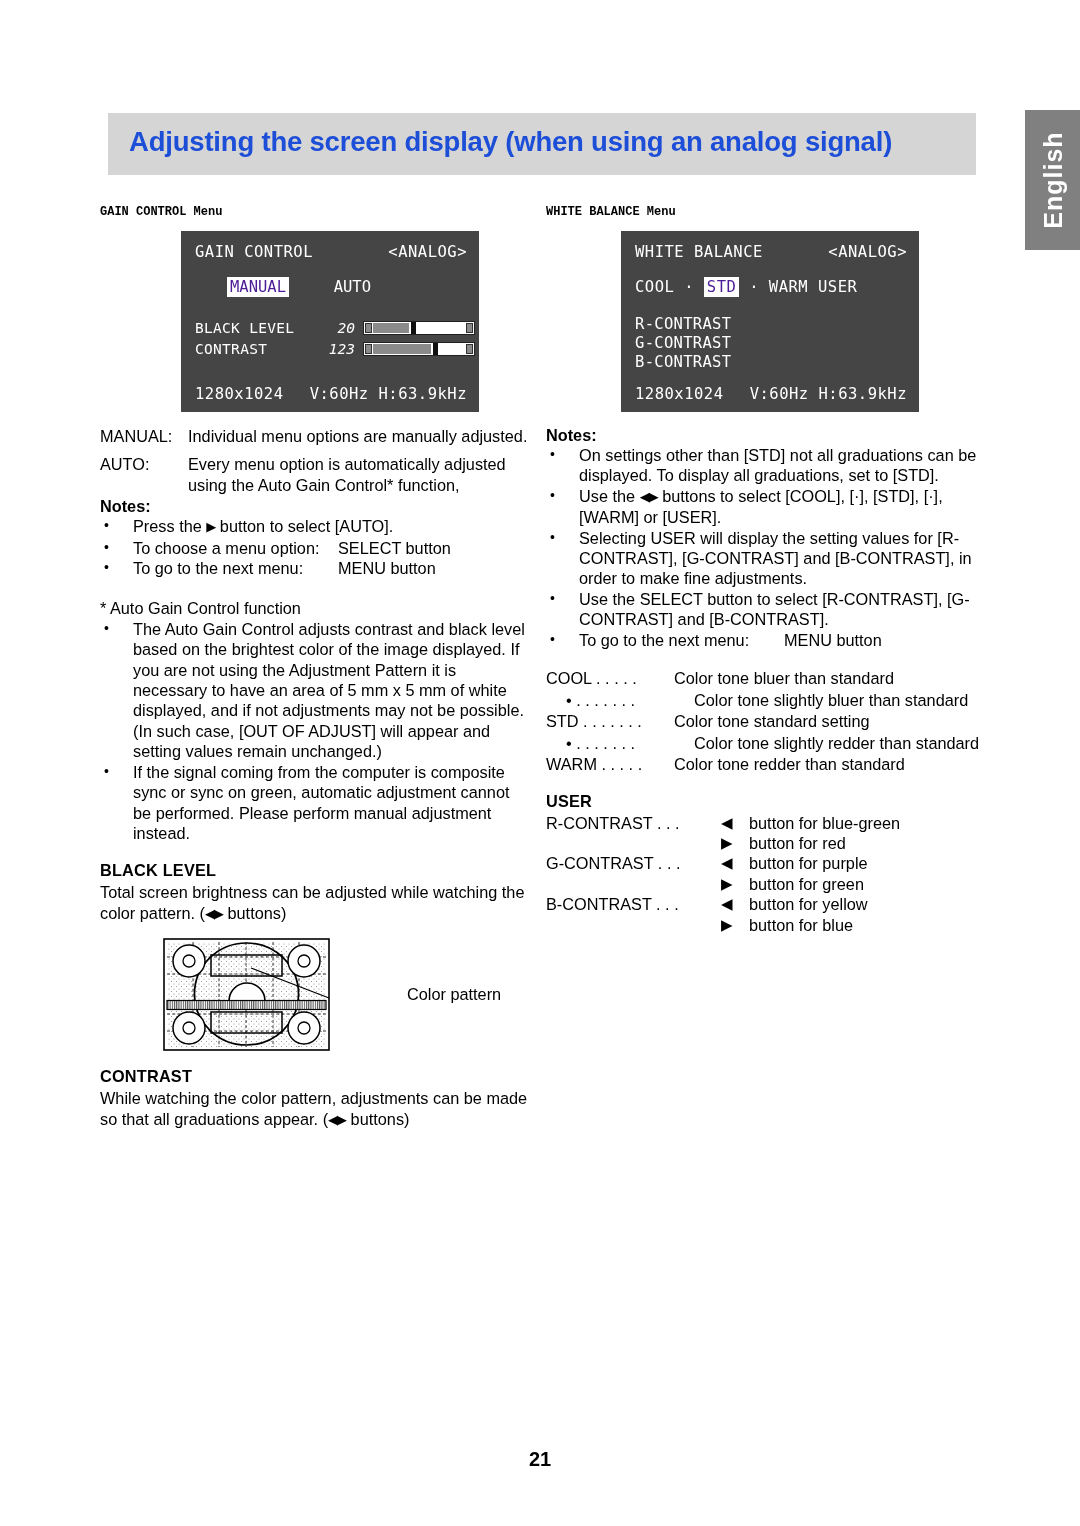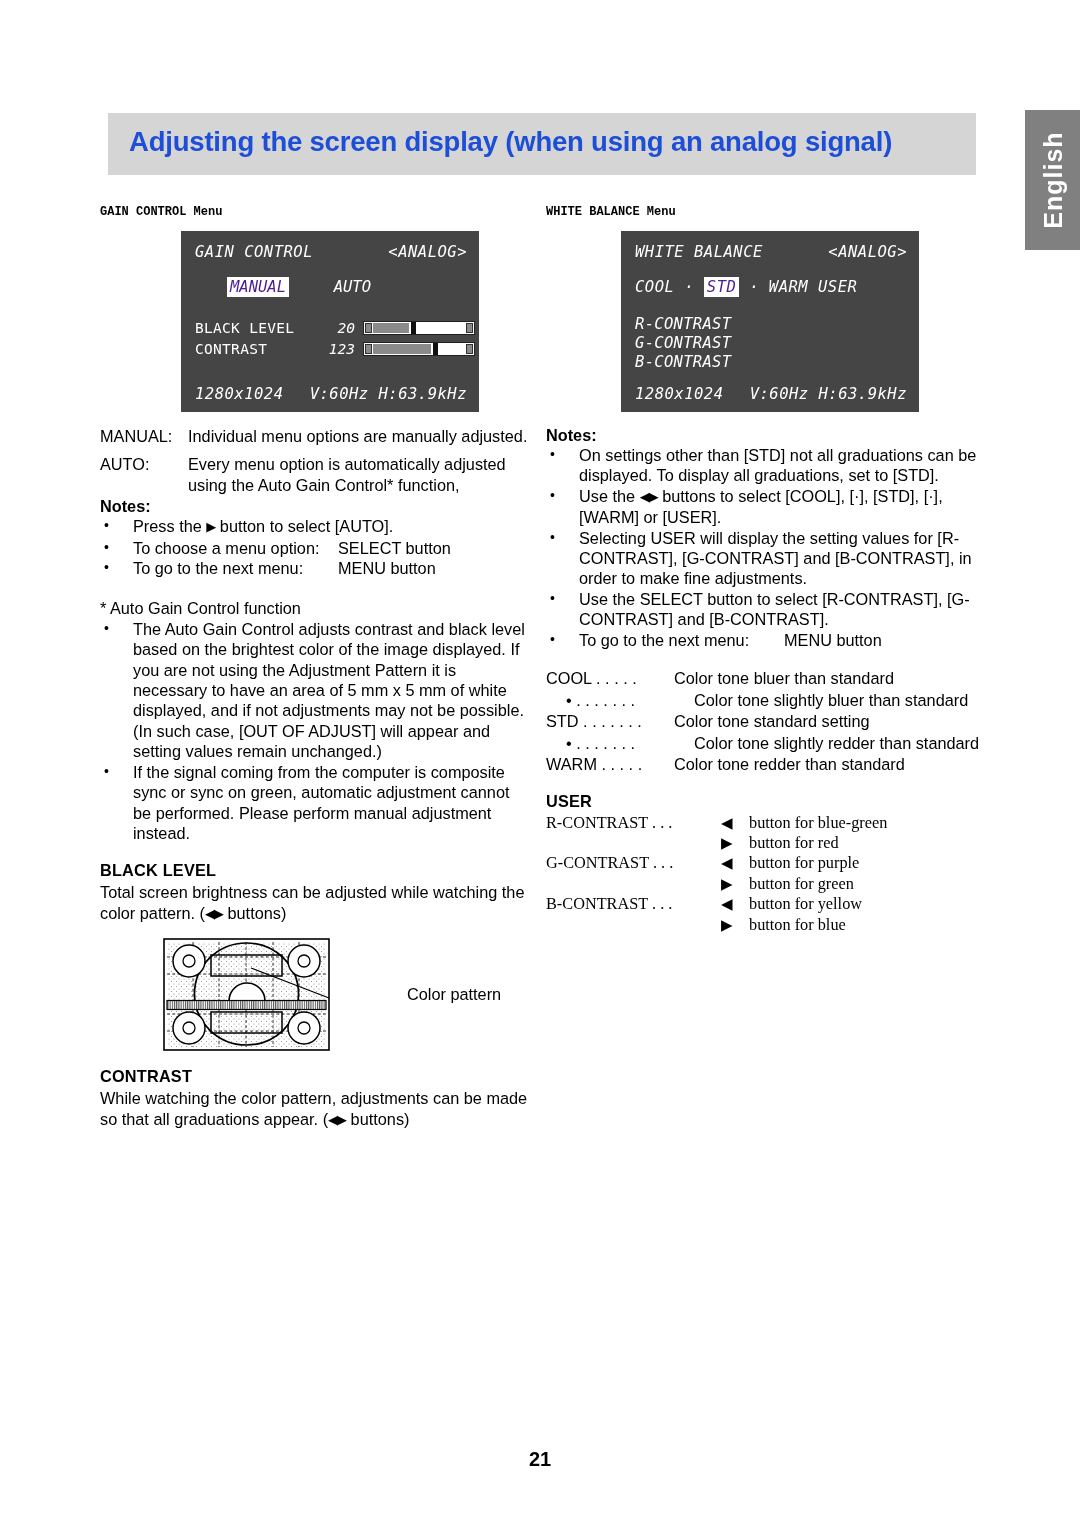--- a/index.html
+++ b/index.html
@@ -75,21 +75,21 @@
   .osd {
     background: #454545;
     color: #ffffff;
     font-family: "DejaVu Sans Mono", monospace;
     position: relative;
     box-sizing: border-box;
   }
   #osd-gain   { width: 298px; height: 181px; margin-left: 81px; }
   #osd-white  { width: 298px; height: 181px; margin-left: 75px; }
 
-  .osd-row { position: absolute; white-space: nowrap; font-style: italic; }
+  .osd-row { position: absolute; white-space: nowrap; }
   .osd-title      { left: 14px; top: 12px;  font-size: 15.5px; letter-spacing: 0.5px; }
   .osd-signal     { right: 12px; top: 12px; font-size: 15.5px; letter-spacing: 0.5px; }
   .osd-footer-res { left: 14px; bottom: 9px; font-size: 15.5px; letter-spacing: 0.5px; }
   .osd-footer-frq { right: 12px; bottom: 9px; font-size: 15.5px; letter-spacing: 0.5px; }
 
   
   .osd-mode-row { left: 46px; top: 47px; font-size: 15.5px; }
   .osd-hl {
     background: #ffffff;
     color: #4c1d95;
@@ -207,21 +207,20 @@
     flex: none;
   }
   .tone-key.indent { padding-left: 20px; }
 
   
   .user-row {
     display: flex;
     font-size: 16.3px;
     line-height: 20.4px;
     white-space: nowrap;
-    font-family: Liberation Serif, serif;
   }
   .user-key { width: 175px; flex: none; }
   .user-arrow { width: 28px; flex: none; font-size: 15px; }
 
   
   #color-pattern-figure {
     position: relative;
     margin-top: 14px;
     margin-left: 63px;
     width: 360px;

